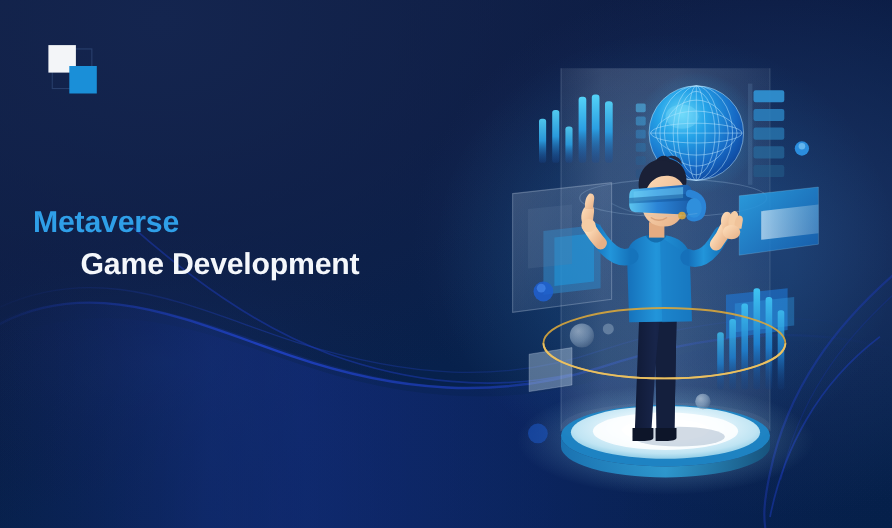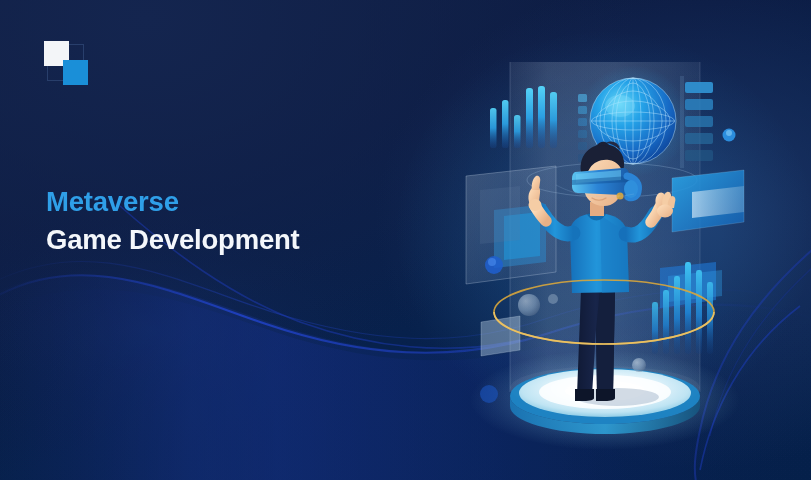--- a/index.html
+++ b/index.html
@@ -35,32 +35,32 @@
   #logo .sq-blue {
     position:absolute; left:19px; top:19px; width:25px; height:25px;
     background:#1a8fd8;
   }
   #logo .sq-outline {
     position:absolute; left:3px; top:3px; width:37px; height:37px;
     border:1px solid rgba(120,160,220,.22);
   }
 
   #headline {
-    position:absolute; left:46px; top:183px;
+    position:absolute; left:30px; top:183px;
     width:340px;
   }
   #headline .line {
     font-size:27.5px;
     font-weight:700;
     letter-spacing:-.2px;
     line-height:38px;
     white-space:nowrap;
   }
   #headline .accent { color:#2f9fe8; }
-  #headline .plain  { color:#f4f7fb; }
+  #headline .plain  { color:#f4f7fb;text-align:center; }
 
   
   #art { position:absolute; left:0; top:0; width:811px; height:480px; }
 </style>
 </head>
 <body>
 
 <div id="banner">
 
   <svg class="layer" viewBox="0 0 811 480" preserveAspectRatio="none">

